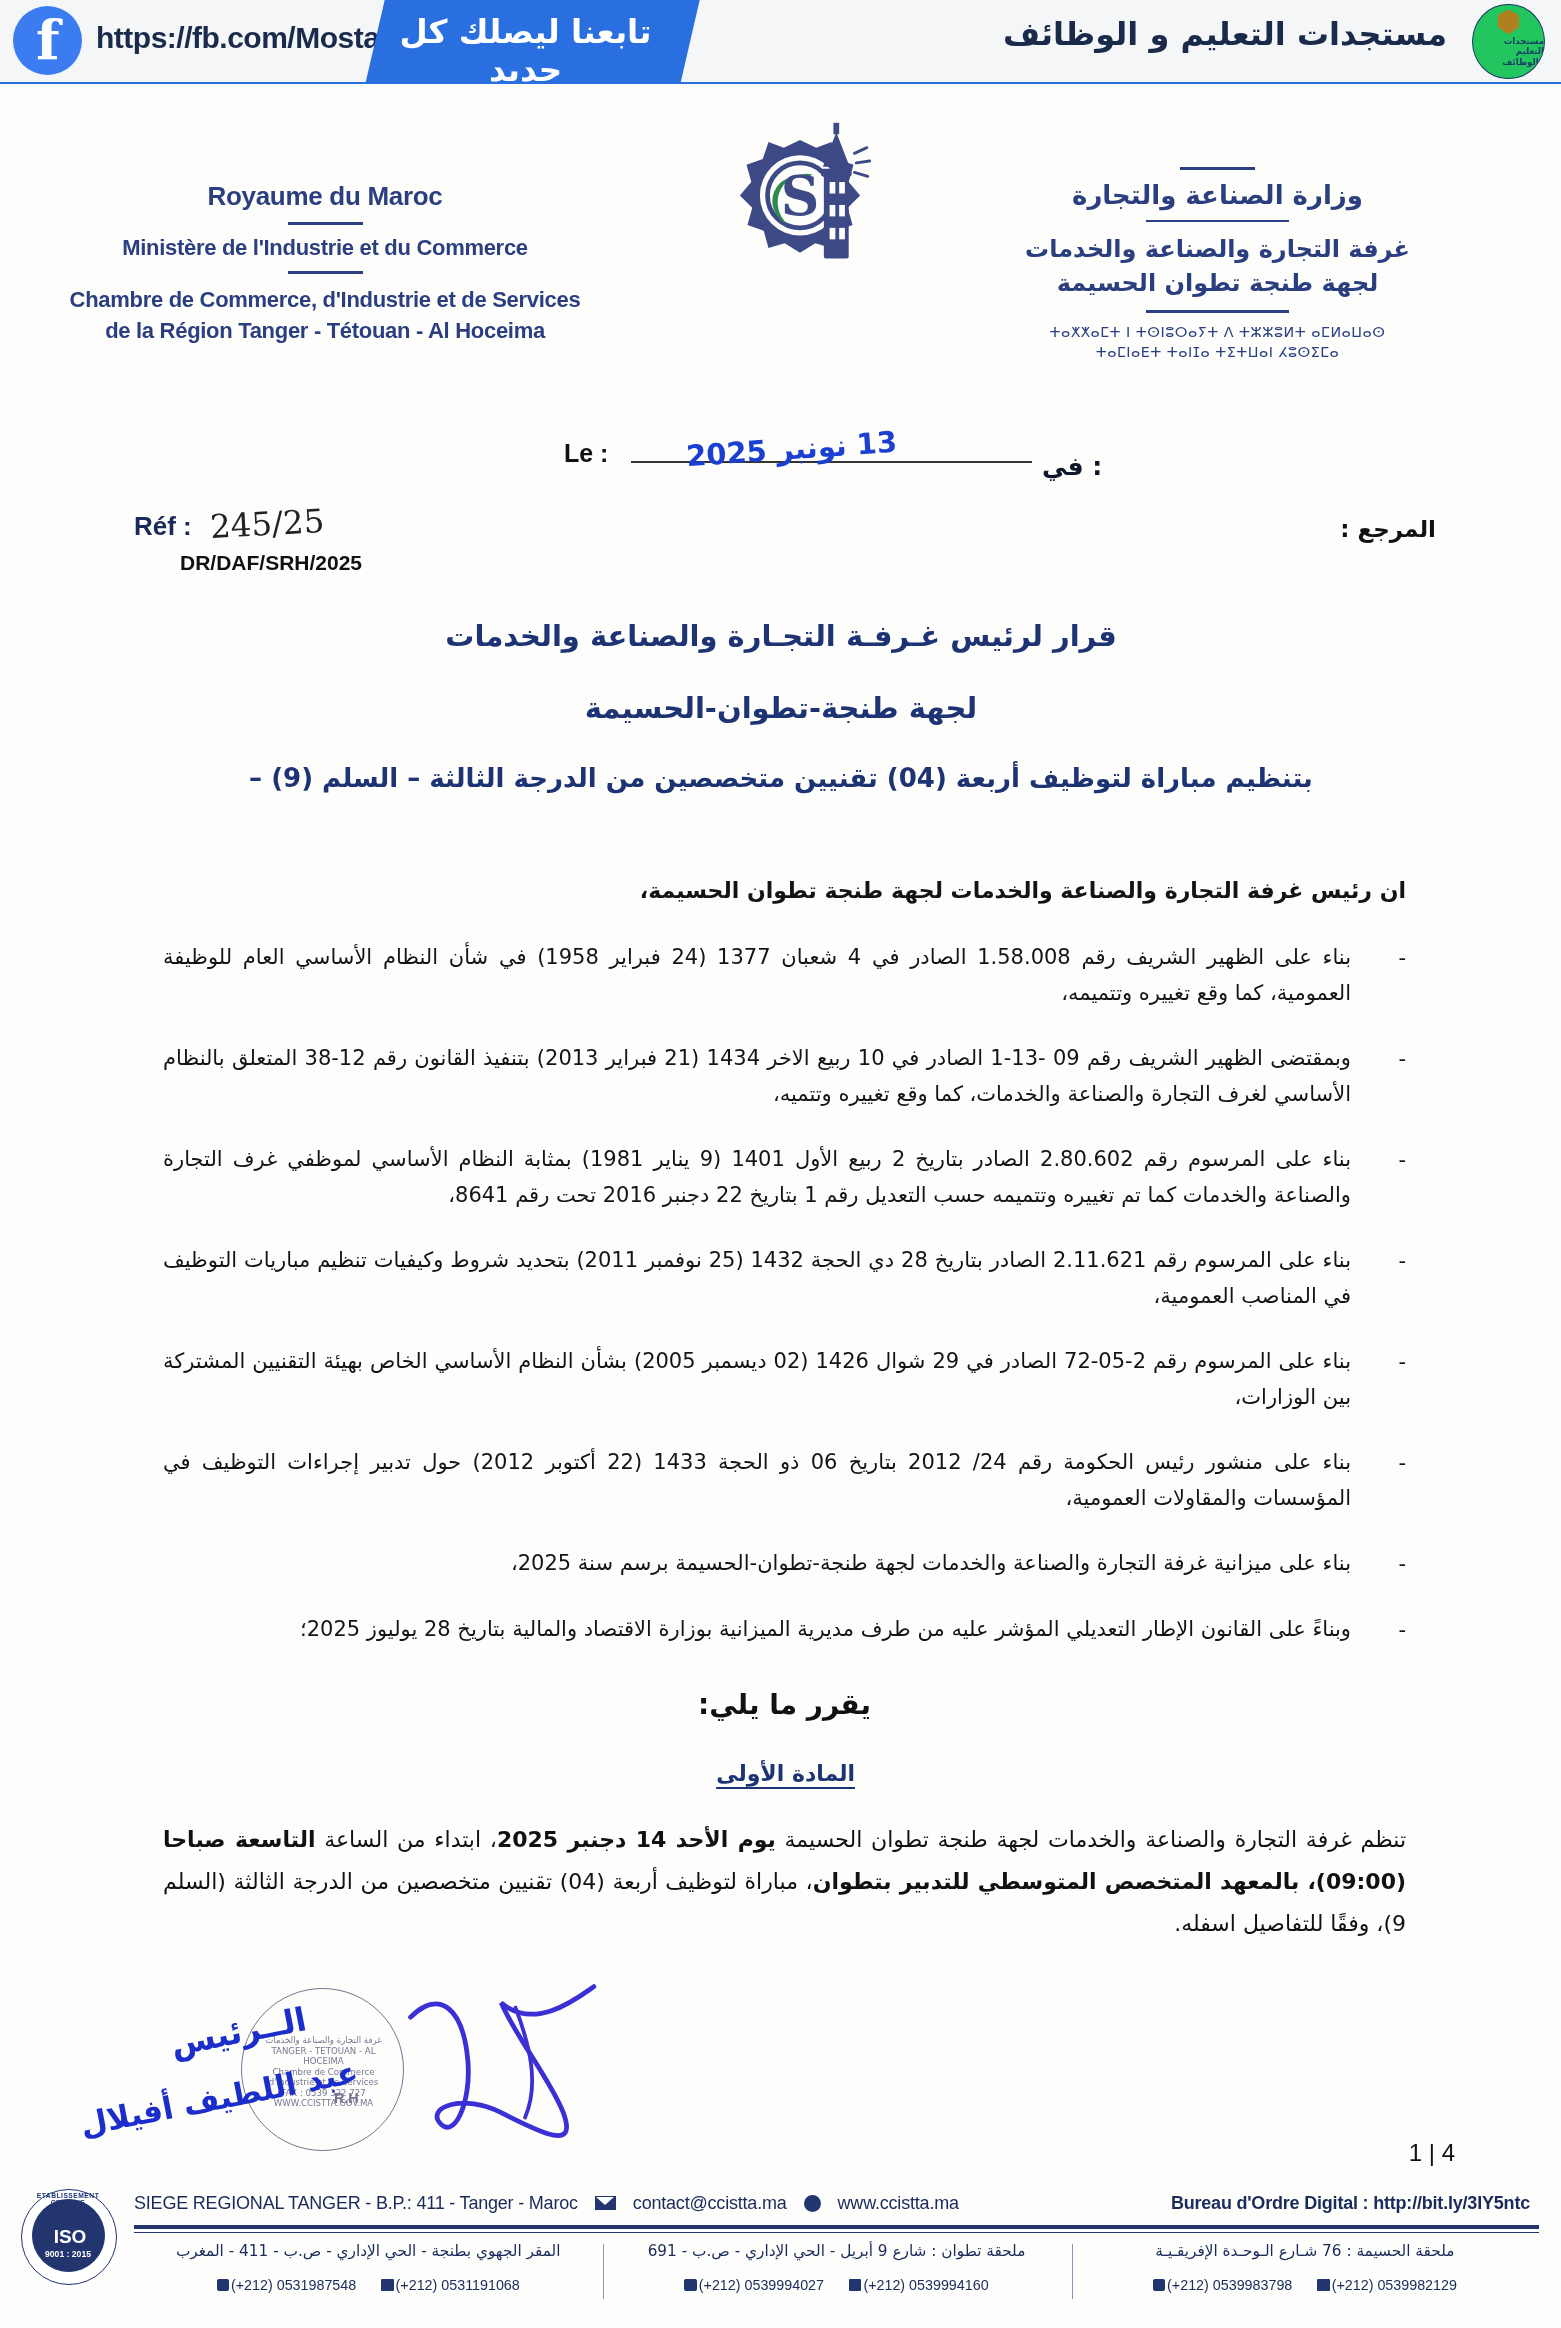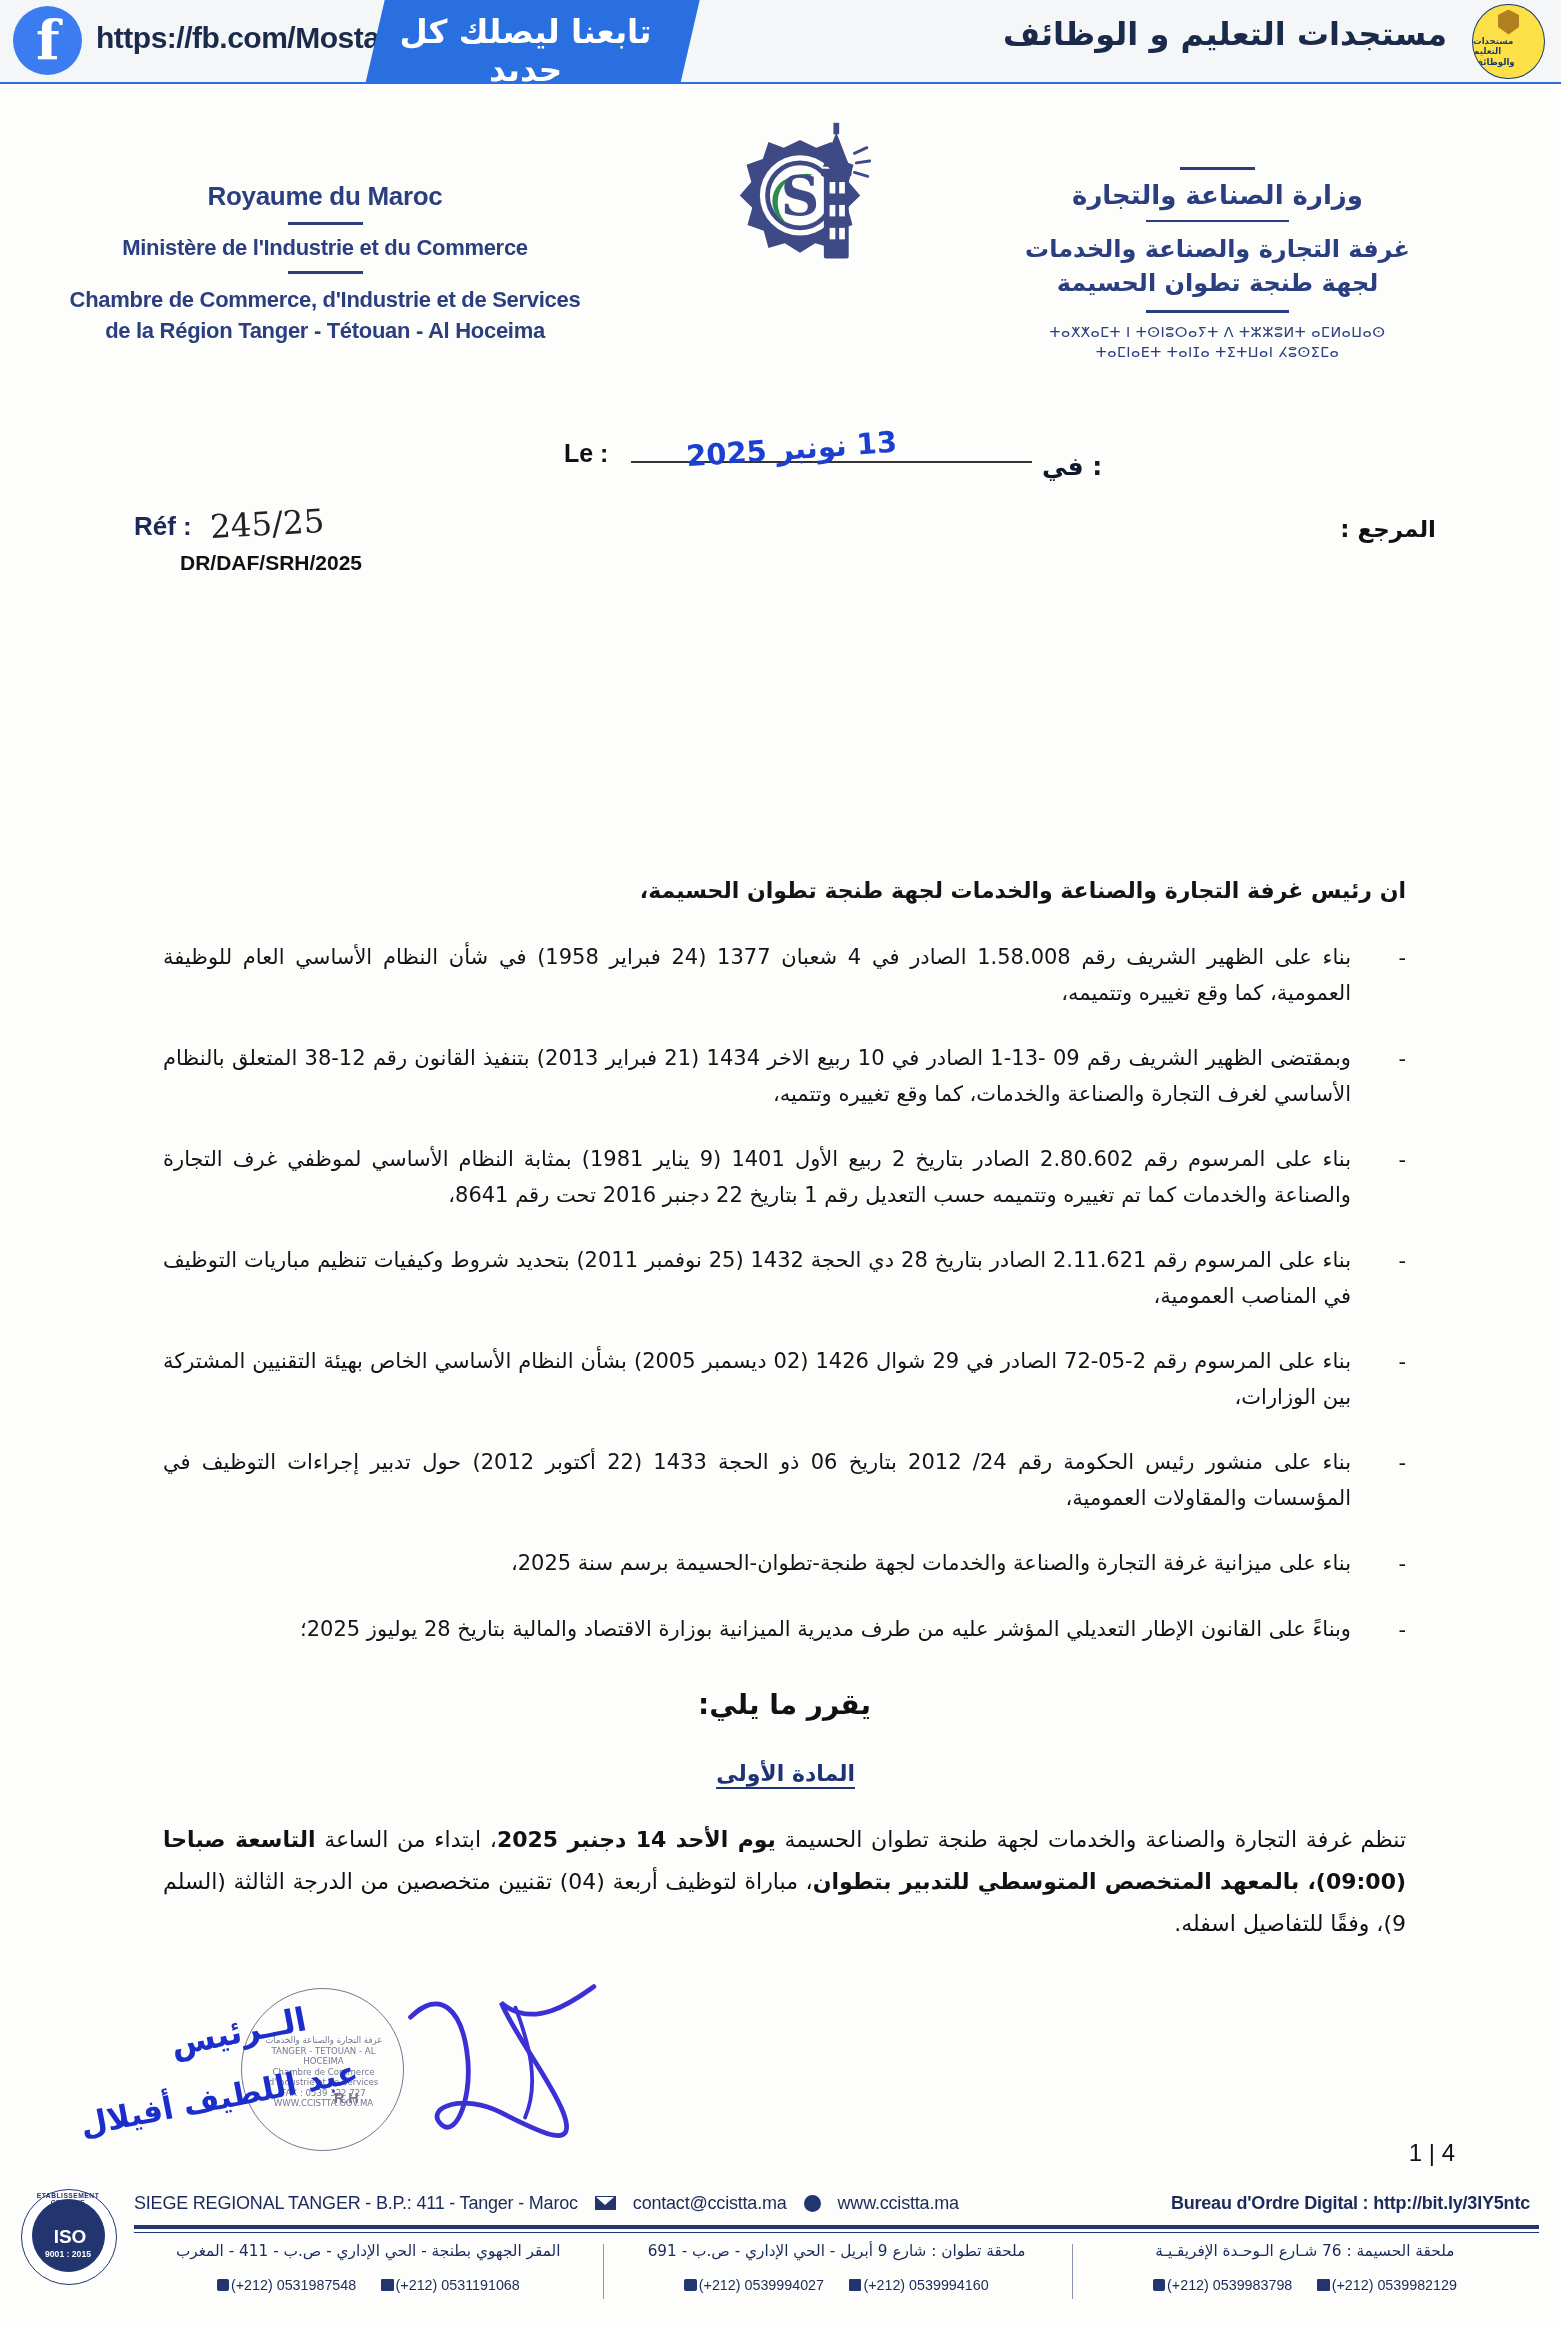--- a/index.html
+++ b/index.html
@@ -76,22 +76,22 @@
     font-weight: bold;
     color: #1a2a4a;
     font-family: "DejaVu Sans", sans-serif;
   }
   .fb-seal {
     position: absolute;
     right: 17px; top: 3.8px;
     width: 73px; height: 75px;
     border: 1.9px solid #1a3a6a;
     border-radius: 36px / 38px;
-    background: #fde047;
-    text-align: left;
+    background: #22c55e;
+    text-align: right;
     overflow: hidden;
   }
   .fb-seal .crest {
     margin: 4.8px auto 1px;
     width: 21px; height: 25px;
     background: #b08020;
     clip-path: polygon(50% 0, 100% 22%, 100% 70%, 50% 100%, 0 70%, 0 22%);
   }
   .fb-seal .l1, .fb-seal .l2 {
     direction: rtl;
@@ -565,20 +565,25 @@
     <div class="dl-fi">: في</div>
   </div>
 
   <div class="ref-block">
     <span class="ref-label">Réf :</span>
     <span class="ref-hand">245/25</span>
     <div class="ref-sub">DR/DAF/SRH/2025</div>
   </div>
   <div class="ref-ar">المرجع :</div>
 
+  <div class="titles">
+    <div class="title-1">قرار لرئيس غـرفـة التجـارة والصناعة والخدمات</div>
+    <div class="title-2">لجهة طنجة-تطوان-الحسيمة</div>
+    <div class="title-3">بتنظيم مباراة لتوظيف أربعة (04) تقنيين متخصصين من الدرجة الثالثة – السلم (9) –</div>
+  </div>
 
   <div class="body-area">
 
     <div class="intro">ان رئيس غرفة التجارة والصناعة والخدمات لجهة طنجة تطوان الحسيمة،</div>
 
     <div class="clause">
       <div class="dash">-</div>
       <div class="ctext">بناء على الظهير الشريف رقم 1.58.008 الصادر في 4 شعبان 1377 (24 فبراير 1958) في شأن النظام الأساسي العام للوظيفة العمومية، كما وقع تغييره وتتميمه،</div>
     </div>
     <div class="clause">

